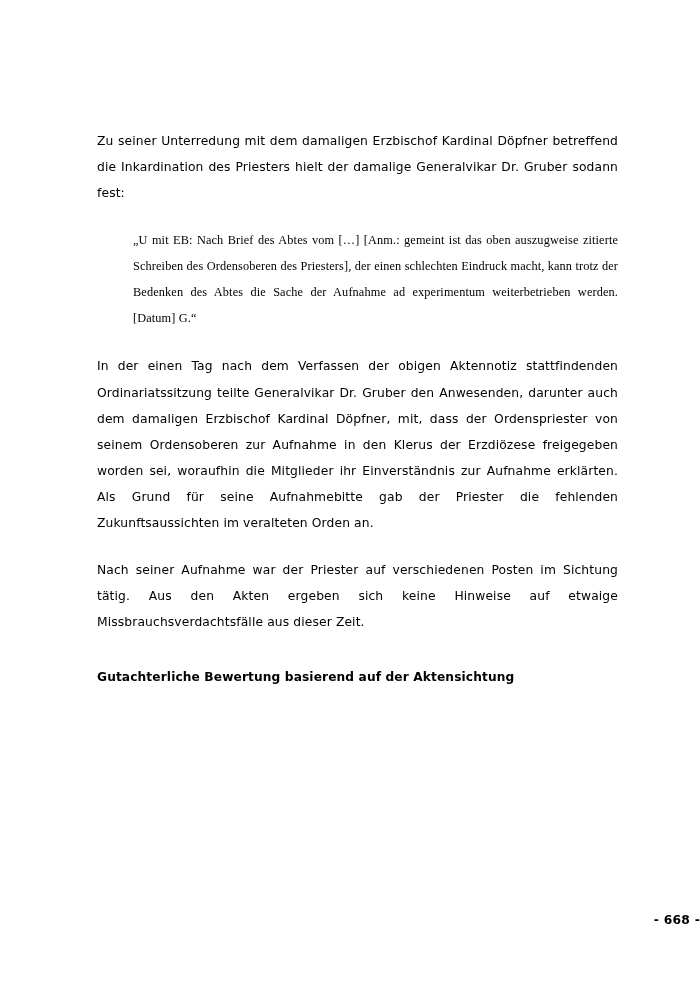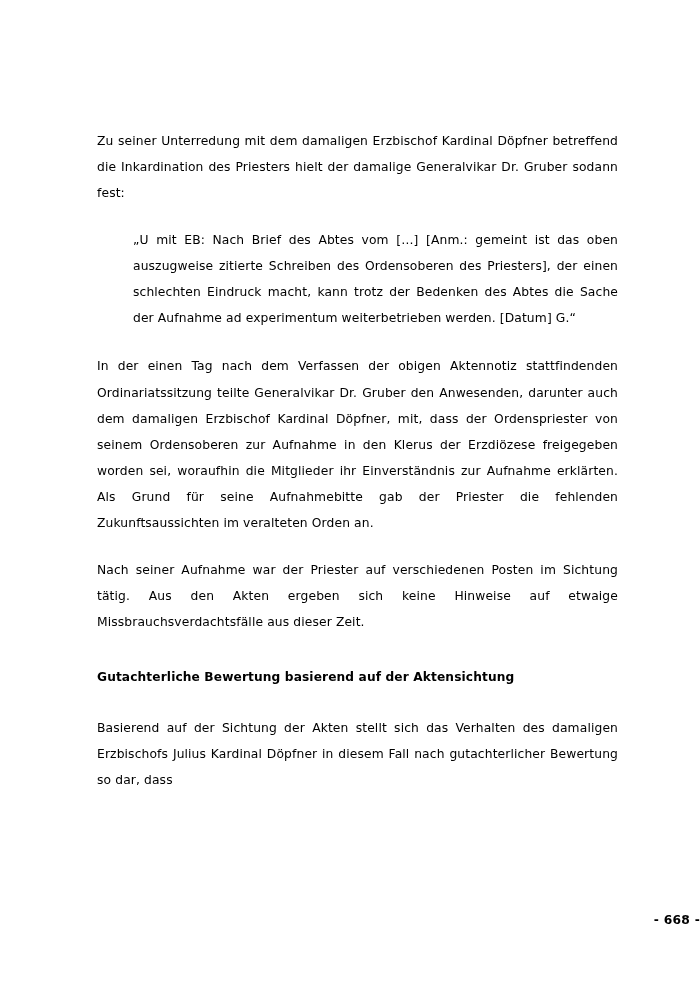--- a/index.html
+++ b/index.html
@@ -32,20 +32,21 @@
   .quote {
     margin: 0 0 22px 0;
     padding-left: 36px;
   }
   .quote p {
     font-size: 12.3px;
     line-height: 2.12;
     text-align: justify;
     margin: 0;
     letter-spacing: 0.01em;
+    font-family: Liberation Serif, serif;
   }
   .spacer-top {
     margin-top: 11px;
   }
   .heading {
     font-size: 12.2px;
     font-weight: bold;
     margin: 33px 0 27px 0;
     line-height: 1.6;
     letter-spacing: 0.01em;
@@ -71,17 +72,16 @@
   <blockquote class="quote">
     <p>„U mit EB: Nach Brief des Abtes vom […] [Anm.: gemeint ist das oben auszugweise zitierte Schreiben des Ordensoberen des Priesters], der einen schlechten Eindruck macht, kann trotz der Bedenken des Abtes die Sache der Aufnahme ad experimentum weiterbetrieben werden. [Datum] G.“</p>
   </blockquote>
 
   <p class="body-text spacer-top">In der einen Tag nach dem Verfassen der obigen Aktennotiz stattfindenden Ordinariatssitzung teilte Generalvikar Dr. Gruber den Anwesenden, darunter auch dem damaligen Erzbischof Kardinal Döpfner, mit, dass der Ordenspriester von seinem Ordensoberen zur Aufnahme in den Klerus der Erzdiözese freigegeben worden sei, woraufhin die Mitglieder ihr Einverständnis zur Aufnahme erklärten. Als Grund für seine Aufnahmebitte gab der Priester die fehlenden Zukunftsaussichten im veralteten Orden an.</p>
 
   <p class="body-text">Nach seiner Aufnahme war der Priester auf verschiedenen Posten im Sichtung tätig. Aus den Akten ergeben sich keine Hinweise auf etwaige Missbrauchsverdachtsfälle aus dieser Zeit.</p>
 
   <h2 class="heading">Gutachterliche Bewertung basierend auf der Aktensichtung</h2>
 
-  <p class="body-text">Basierend auf der Sichtung der Akten stellt sich das Verhalten des damaligen Erzbischofs Julius Kardinal Döpfner in diesem Fall nach gutachterlicher Bewertung so dar, dass</p>
 
   <div class="page-number">- 668 -</div>
 
 </div>
 
 </body></html>

